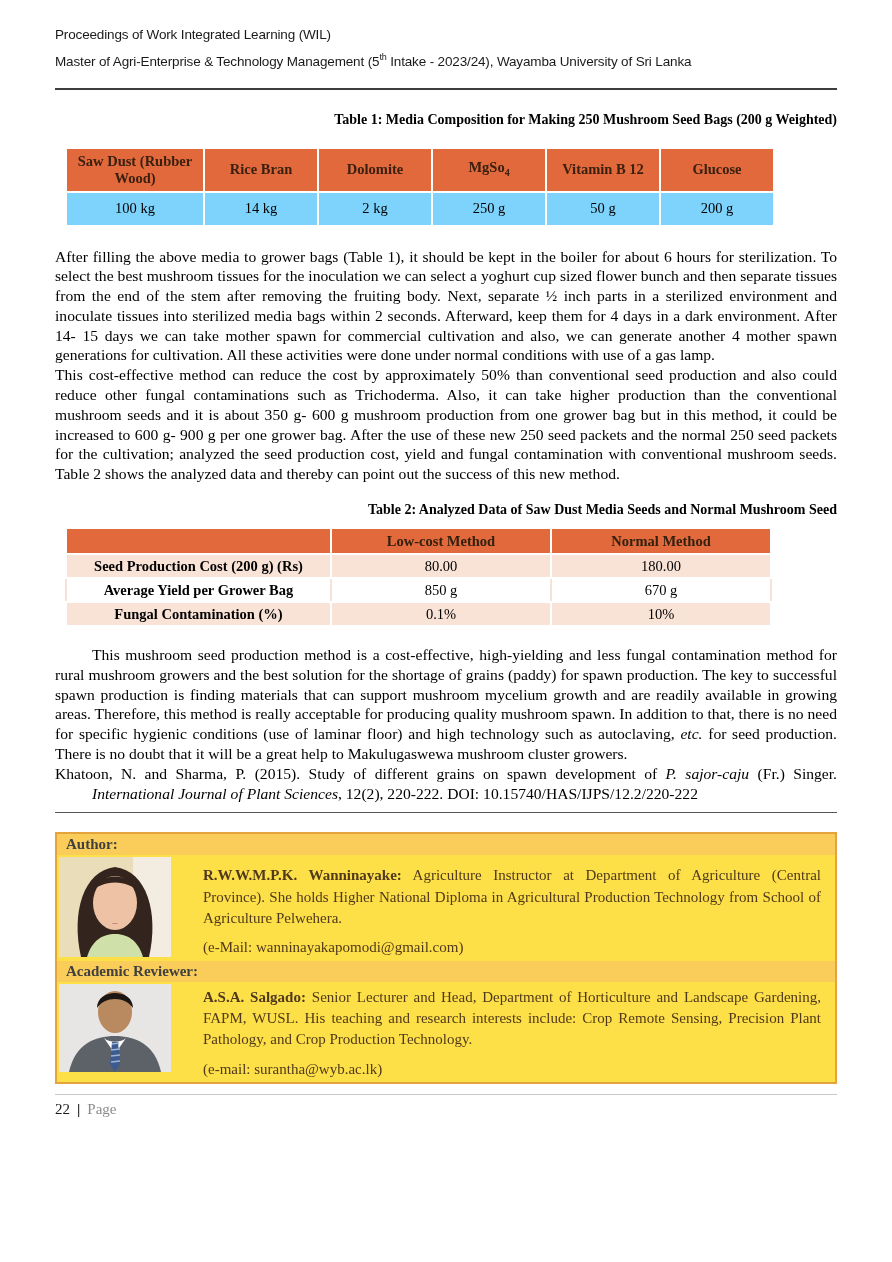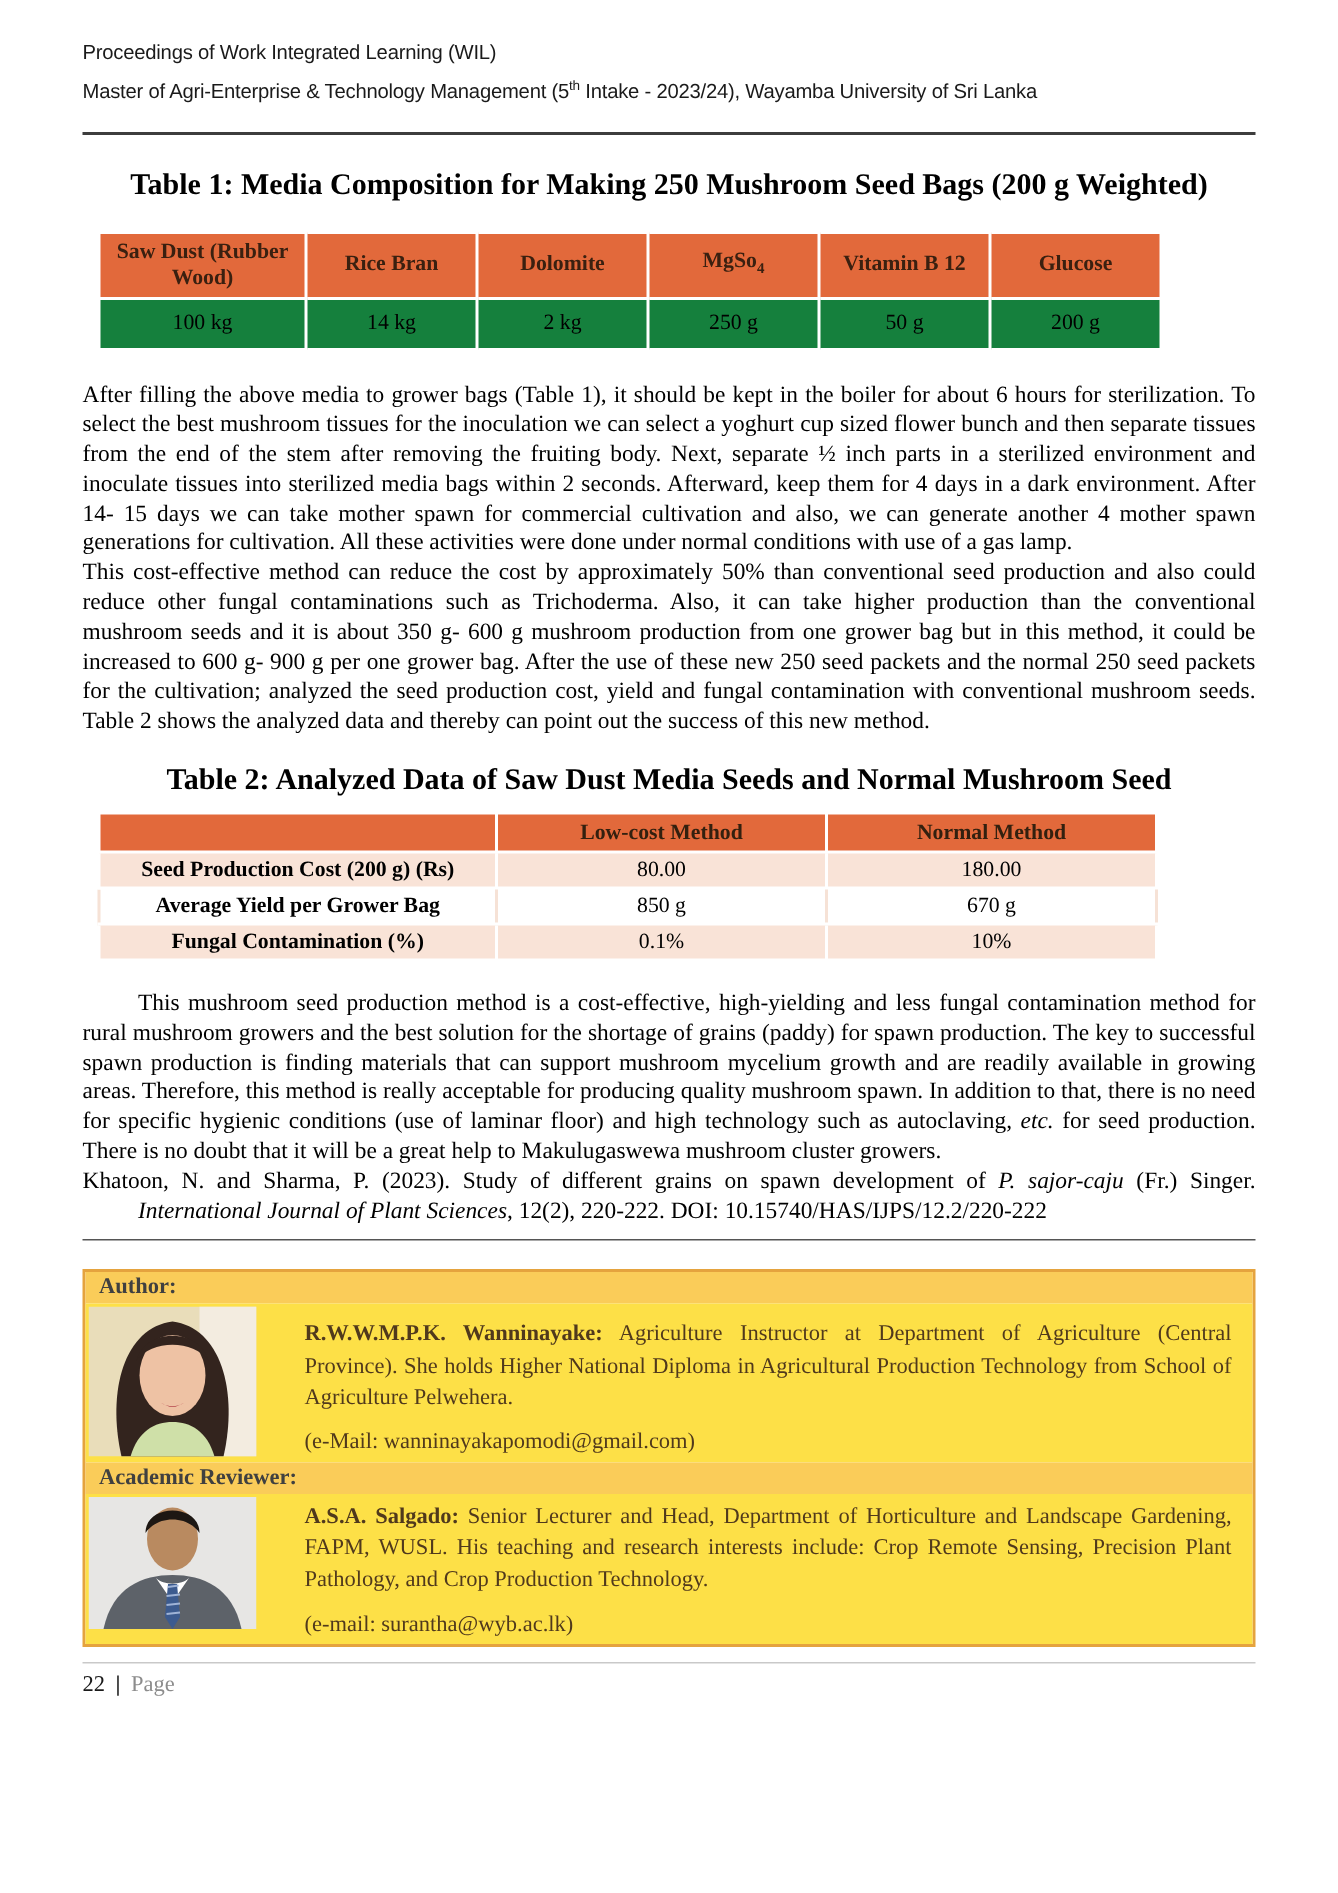--- a/index.html
+++ b/index.html
@@ -9,33 +9,33 @@
   }
   .content{padding:24px 55px 0 55px;}
 
   
   .doc-header{text-align:left;font-family:"Liberation Sans","DejaVu Sans",sans-serif;
     font-size:13.5px;line-height:22px;color:#1a1a1a;letter-spacing:-0.15px;}
   .doc-header sup{font-size:9px;}
   .header-rule{border:none;border-top:2px solid #3d3d3d;margin:15px 0 0 0;}
 
   
-  .t-caption{text-align:center;font-weight:bold;font-size:20px;margin-top:22px;}
+  .t-caption{text-align:right;font-weight:bold;font-size:14px;margin-top:22px;}
   .body-text{margin:0;text-align:justify;font-size:15.6px;line-height:19.8px;}
   .para1{margin-top:20px;}
   .section-heading{margin:14px 0 0 0;font-size:15.6px;font-weight:bold;}
   .cap2{margin-top:18px;}
   .closing{margin-top:18px;text-indent:37px;}
   .italic{font-style:italic;}
 
   
   table.t1{border-collapse:collapse;width:710px;margin:19px 0 0 10px;font-size:14.5px;table-layout:fixed;}
   table.t1 th{background:#E2693B;color:#3A2010;font-weight:bold;border:2px solid #ffffff;
     height:40px;padding:1px 4px;text-align:center;vertical-align:middle;line-height:17px;}
-  table.t1 td{background:#15803d;border:2px solid #ffffff;height:30px;text-align:center;vertical-align:middle;margin-top:12px;}
+  table.t1 td{background:#7dd3fc;border:2px solid #ffffff;height:30px;text-align:center;vertical-align:middle;margin-top:12px;}
   table.t1 col.c0{width:138px;}
   table.t1 sub{font-size:10px;}
 
   
   table.t2{border-collapse:collapse;width:707px;margin:9px 0 0 10px;font-size:14.5px;table-layout:fixed;}
   table.t2 th{background:#E2693B;color:#33200F;font-weight:bold;border:2px solid #ffffff;
     height:22px;text-align:center;vertical-align:middle;}
   table.t2 td{border:2px solid #ffffff;height:20px;text-align:center;vertical-align:middle;}
   table.t2 td.label{font-weight:bold;}
   table.t2 tr.row-odd td{background:#F9E3D7;}
@@ -143,21 +143,21 @@
       <tr class="row-odd">
         <td class="label">Fungal Contamination (%)</td>
         <td>0.1%</td>
         <td>10%</td>
       </tr>
     </tbody>
   </table>
 
   <p class="body-text closing"><span>This mushroom seed production method is a cost-effective, high-yielding and less fungal contamination method for rural mushroom growers and the best solution for the shortage of grains (paddy) for spawn production. The key to successful spawn production is finding materials that can support mushroom mycelium growth and are readily available in growing areas. Therefore, this method is really acceptable for producing quality mushroom spawn. In addition to that, there is no need for specific hygienic conditions (use of laminar floor) and high technology such as autoclaving, </span><span class="italic">etc.</span><span> for seed production. There is no doubt that it will be a great help to Makulugaswewa mushroom cluster growers.</span></p>
 
-  <p class="reference"><span>Khatoon, N. and Sharma, P. (2023). Study of different grains on spawn development of </span><span class="italic">P. sajor-caju</span><span> (Fr.) Singer. </span><span class="italic">International Journal of Plant Sciences</span><span>, 12(2), 220-222. DOI: 10.15740/HAS/IJPS/12.2/220-222</span></p>
+  <p class="reference"><span>Khatoon, N. and Sharma, P. (2015). Study of different grains on spawn development of </span><span class="italic">P. sajor-caju</span><span> (Fr.) Singer. </span><span class="italic">International Journal of Plant Sciences</span><span>, 12(2), 220-222. DOI: 10.15740/HAS/IJPS/12.2/220-222</span></p>
 
   <hr class="refs-rule">
 
   <div class="author-box">
     <div class="gold-bar">Author:</div>
     <div class="box-row">
       <div class="photo" style="height:100px;">
         <svg viewBox="0 0 112 100" preserveAspectRatio="none">
           <rect width="112" height="100" fill="#e9ddba"></rect>
           <rect x="74" width="38" height="100" fill="#f3ece0"></rect>

